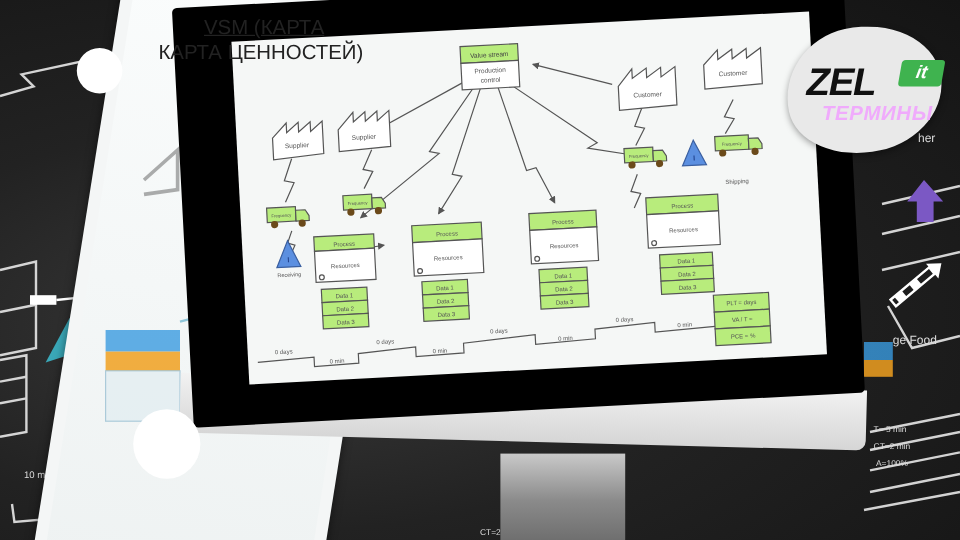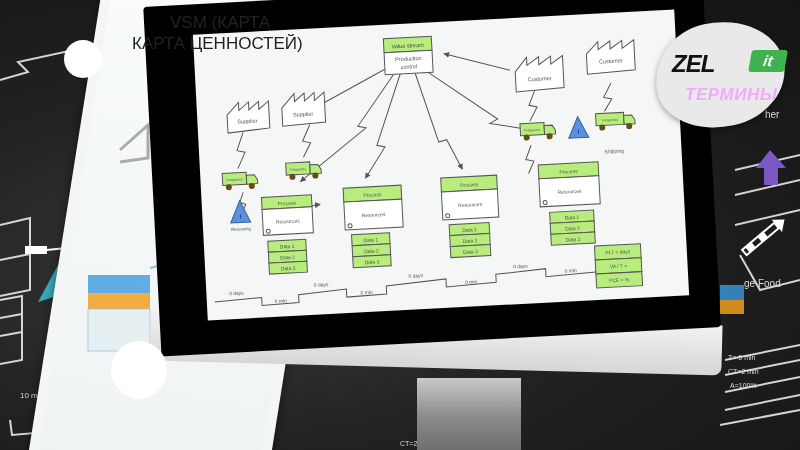--- a/index.html
+++ b/index.html
@@ -2,30 +2,30 @@
 <html><head>
 <meta charset="utf-8">
 <style>
   html,body{margin:0;padding:0;}
   body{width:800px;height:450px;overflow:hidden;position:relative;background:#1a1a1a;font-family:"Liberation Sans",sans-serif;}
   .bg{position:absolute;inset:0;background:radial-gradient(ellipse at 30% 60%,#3a3a3a 0%,#222 45%,#141414 100%);}
   .chalk{position:absolute;inset:0;}
   .paper{position:absolute;left:105px;top:-30px;width:240px;height:520px;background:#f4f6f6;transform:rotate(9deg);transform-origin:top left;box-shadow:0 0 8px rgba(0,0,0,.5);}
   .paper-inner{position:absolute;inset:10px;background:linear-gradient(180deg,#fafcfc,#eef2f2);}
   .title{position:absolute;left:132px;top:12px;font-size:17px;line-height:21px;color:#222;z-index:6;}
-  .title .l1{display:block;margin-left:38px;}
+  .title .l1{display:block;margin-left:38px;text-decoration:underline;}
   .dot{position:absolute;border-radius:50%;background:#fff;z-index:7;}
   .monitor{position:absolute;left:152px;top:-8px;width:560px;height:350px;background:#000;transform:rotate(-3deg);transform-origin:center;z-index:4;border-radius:4px;}
   .chin{position:absolute;left:150px;top:318px;width:572px;height:50px;background:linear-gradient(180deg,#f2f2f2,#d6d6d6);transform:rotate(1.5deg);z-index:3;border-radius:0 0 8px 8px;}
   .stand{position:absolute;left:417px;top:378px;width:104px;height:72px;background:linear-gradient(180deg,#c9c9c9,#8a8a8a 55%,#6f6f6f);z-index:2;}
   .screen{position:absolute;left:200px;top:22px;width:482px;height:286px;background:#f5f7f6;transform:rotate(-3deg);z-index:5;overflow:hidden;}
   svg text{font-family:"Liberation Sans",sans-serif;}
   .logo{position:absolute;left:655px;top:22px;width:130px;height:105px;z-index:8;}
   .logo-blob{position:absolute;inset:0;background:#e9e9e9;border-radius:46% 54% 48% 52%/55% 50% 50% 45%;transform:rotate(-12deg);box-shadow:0 2px 6px rgba(0,0,0,.4);}
-  .logo-zel{position:absolute;left:17px;top:28px;font-size:24px;font-weight:bold;font-style:italic;color:#111;letter-spacing:-1px;}
+  .logo-zel{position:absolute;left:17px;top:28px;font-size:32px;font-weight:bold;font-style:italic;color:#111;letter-spacing:-1px;}
   .logo-it{position:absolute;left:95px;top:28px;width:36px;height:22px;background:#3fb34f;color:#fff;font-size:15px;font-style:italic;font-weight:bold;text-align:center;line-height:21px;border-radius:3px;transform:skewX(-10deg);}
   .logo-sub{position:absolute;left:30px;top:63px;font-size:17px;font-style:italic;font-weight:bold;color:#f0abfc;letter-spacing:.5px;}
 </style>
 </head>
 <body>
 
 <div class="bg"></div>
 
 <svg class="chalk" width="800" height="450" viewBox="0 0 800 450">
   <g stroke="#e8e8e8" stroke-width="2" fill="none" opacity=".9">

